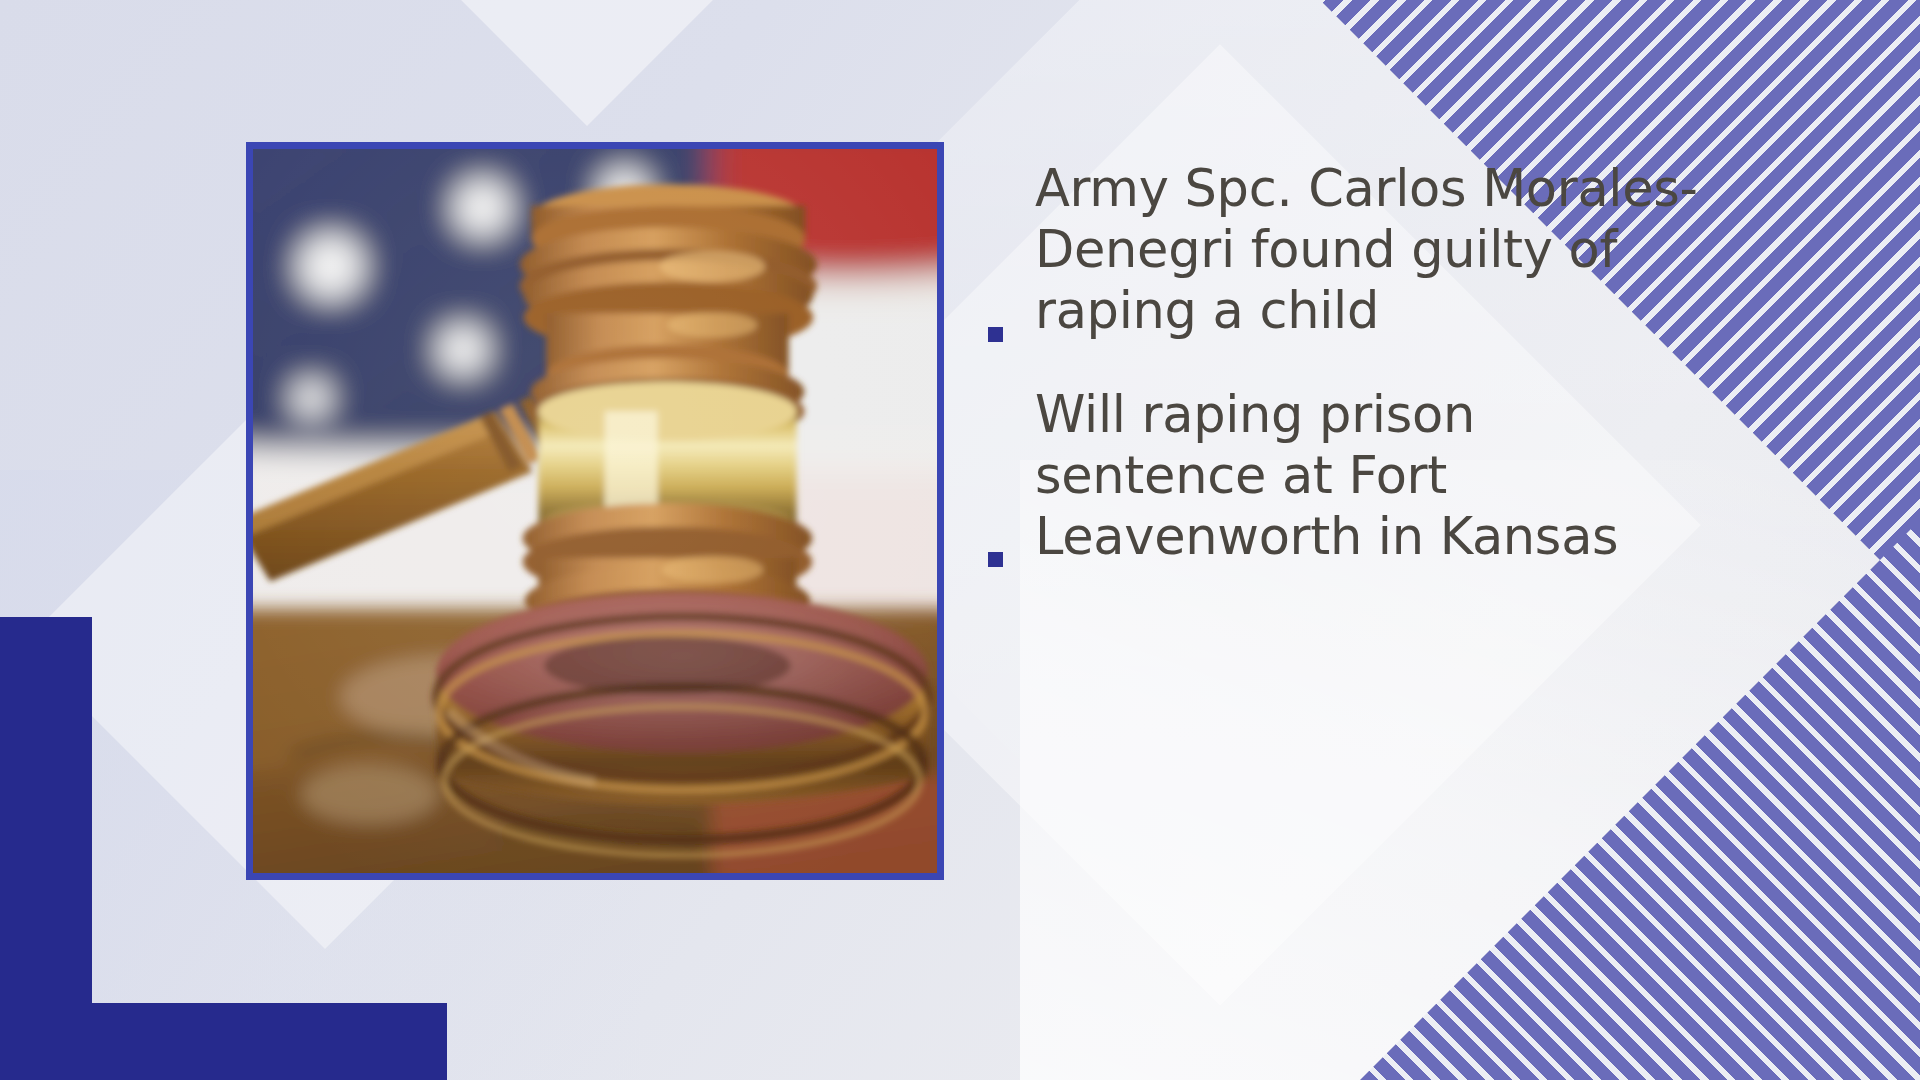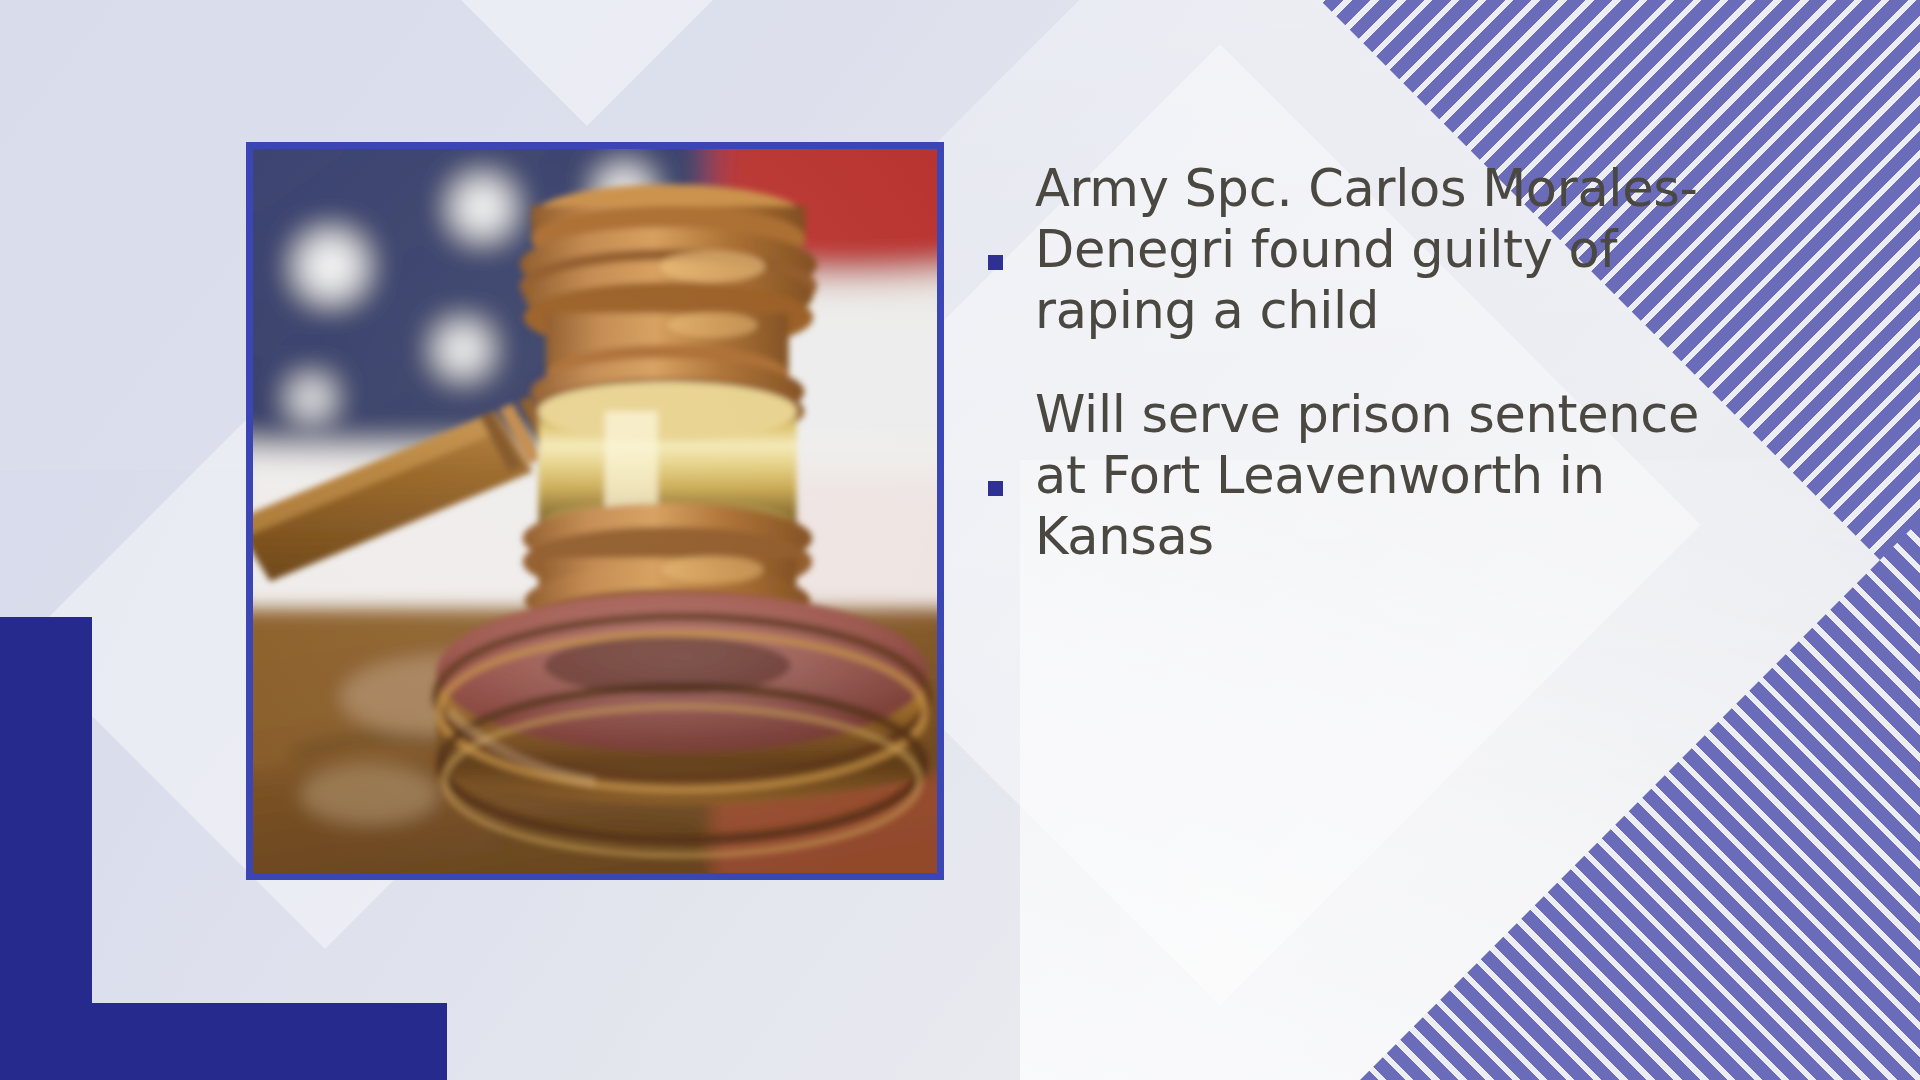--- a/index.html
+++ b/index.html
@@ -165,21 +165,21 @@
 
   
   .bullets {
     position: absolute;
     left: 988px;
     top: 158px;
     width: 720px;
   }
   .bullet-row {
     display: flex;
-    align-items: center;
+    align-items: flex-end;
     margin-bottom: 42px;
   }
   .bullet-row:last-child { margin-bottom: 0; }
 
   .bullet-mark {
     flex: 0 0 auto;
     width: 15px;
     height: 15px;
     background: #2e3192;
     margin-top: 26px;
@@ -391,18 +391,18 @@
   <div class="bullets">
 
     <div class="bullet-row">
       <div class="bullet-mark"></div>
       <div class="bullet-text">Army Spc. Carlos Morales-Denegri found guilty of raping a child</div>
     </div>
 
 
     <div class="bullet-row">
       <div class="bullet-mark"></div>
-      <div class="bullet-text">Will serve prison sentence at Fort Leavenworth in Kansas</div>
+      <div class="bullet-text">Will raping prison sentence at Fort Leavenworth in Kansas</div>
     </div>
 
   </div>
 
 </div>
 
 </body></html>

